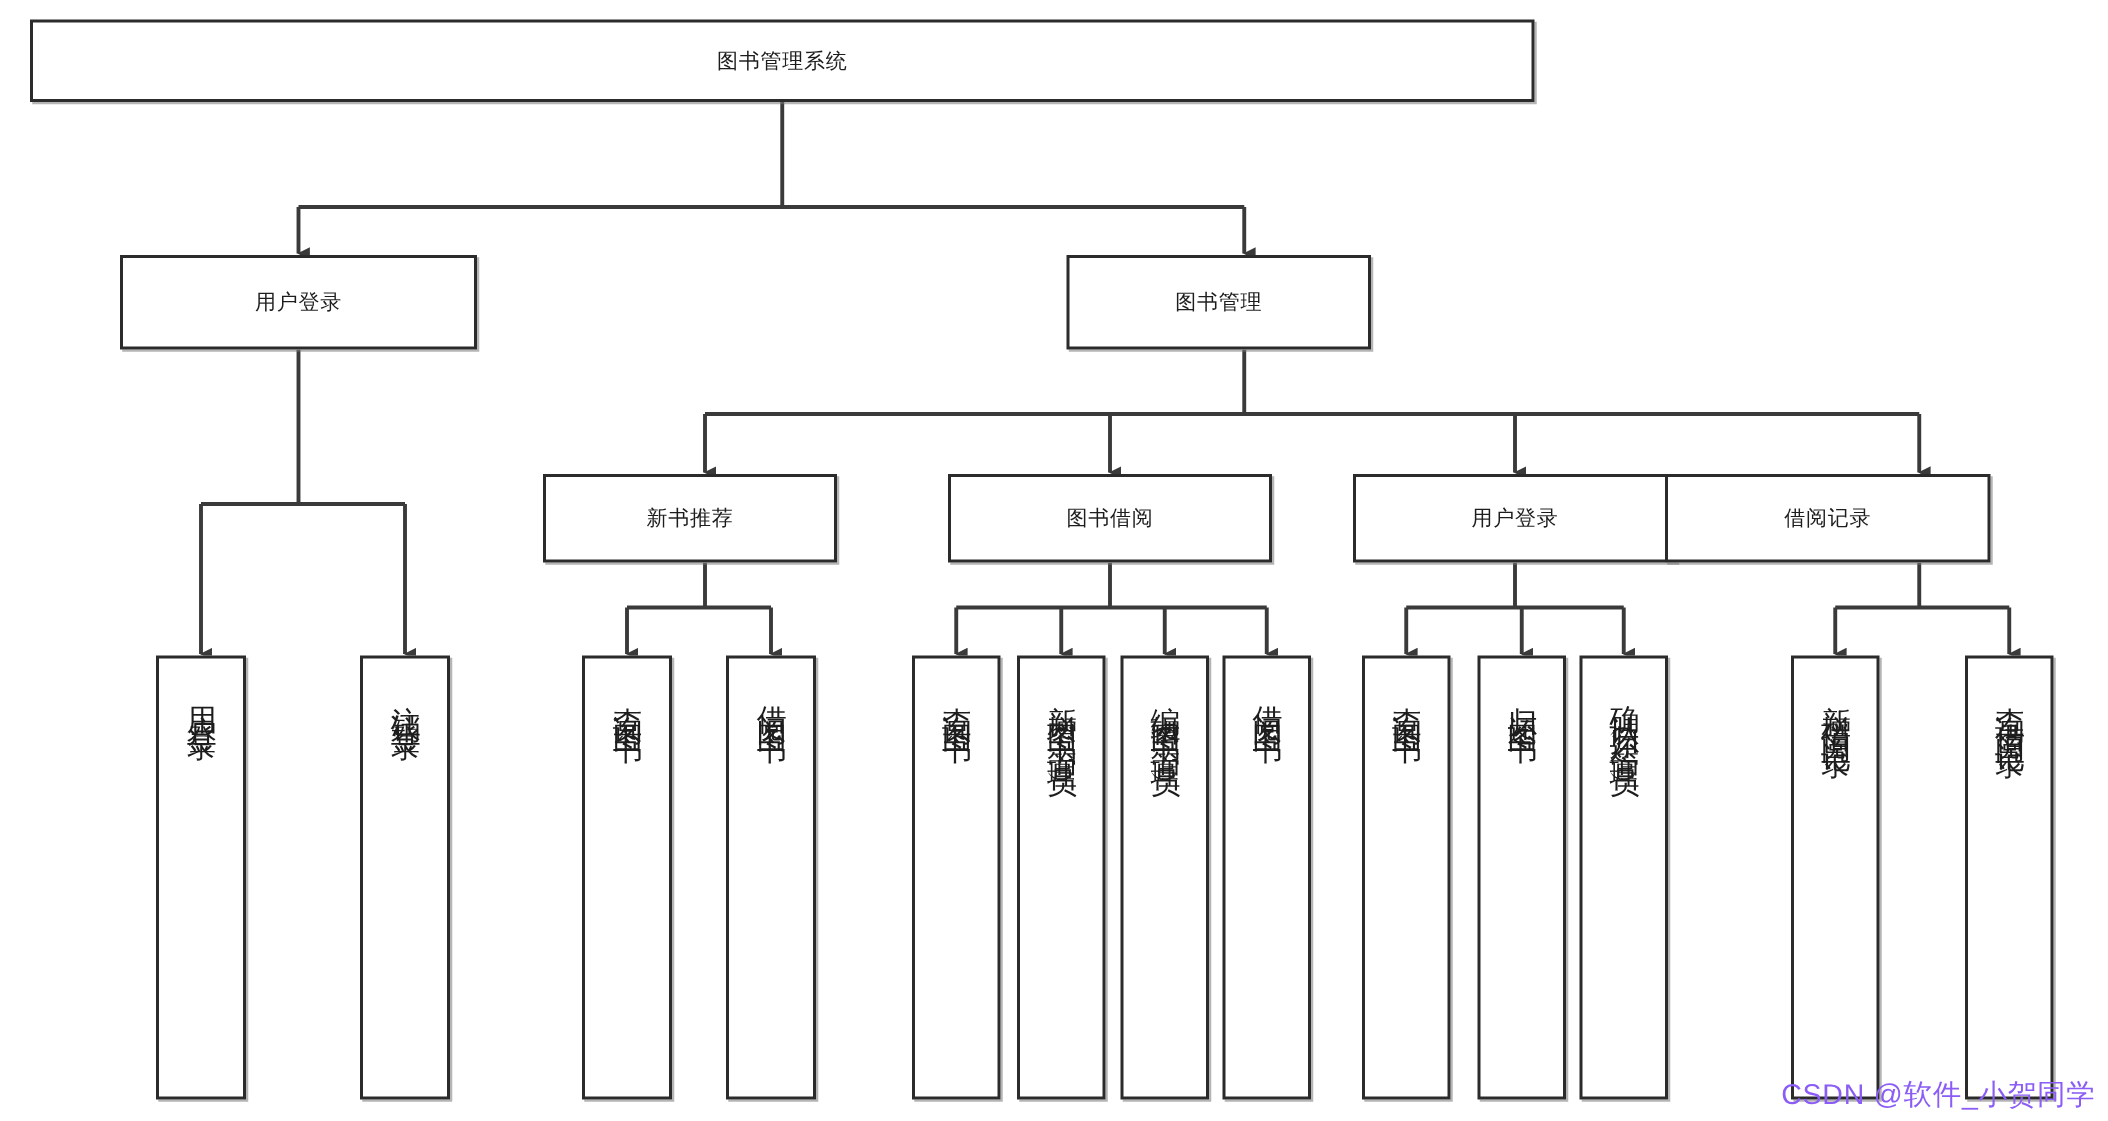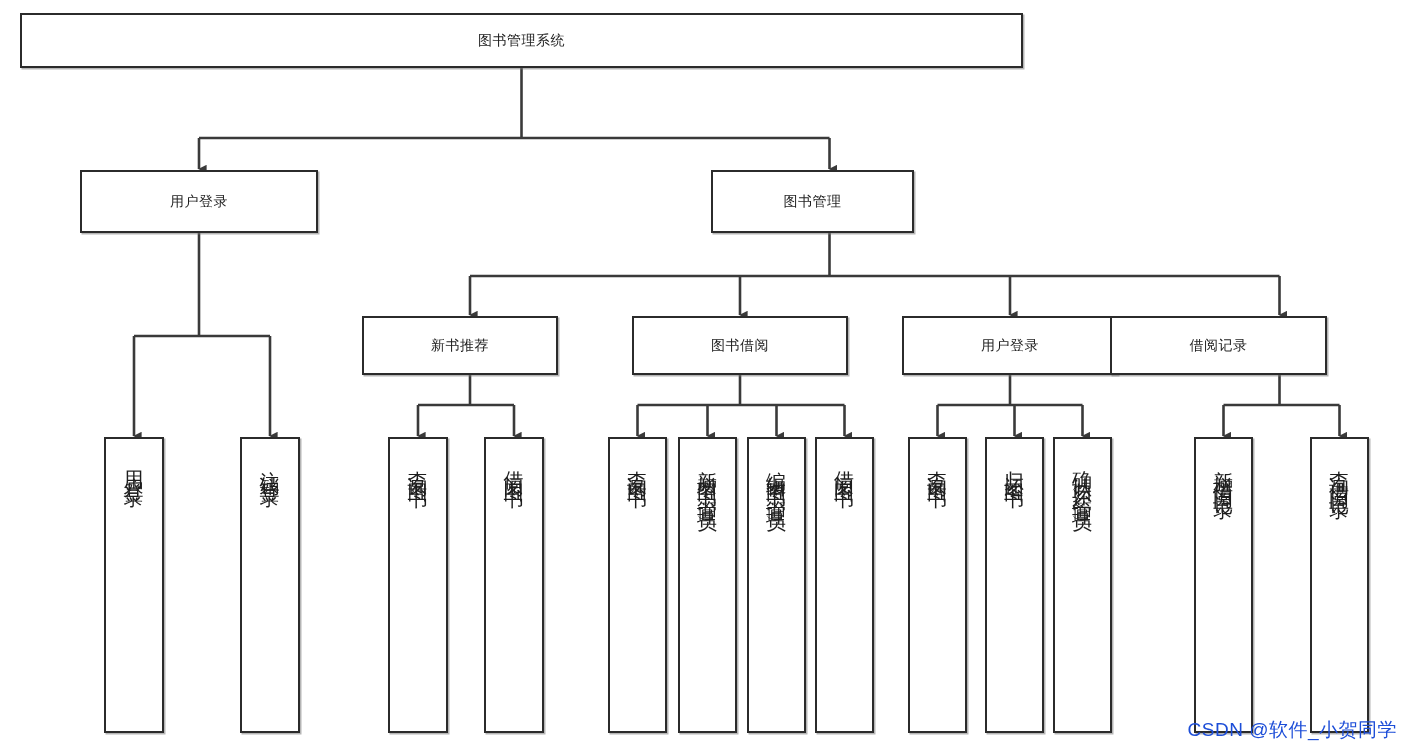--- a/index.html
+++ b/index.html
@@ -56,21 +56,21 @@
     letter-spacing: 6px;
     font-size: 20px;
     line-height: 1;
     white-space: nowrap;
   }
   #watermark {
     position: absolute;
     right: 8px;
     bottom: 4px;
     font-size: 19px;
-    color: #1d4ed8;
+    color: #8b5cf6;
     letter-spacing: 0.5px;
     user-select: none;
     white-space: nowrap;
     pointer-events: none;
   }
 </style>
 </head>
 <body>
 
 <div id="diagram-root">

